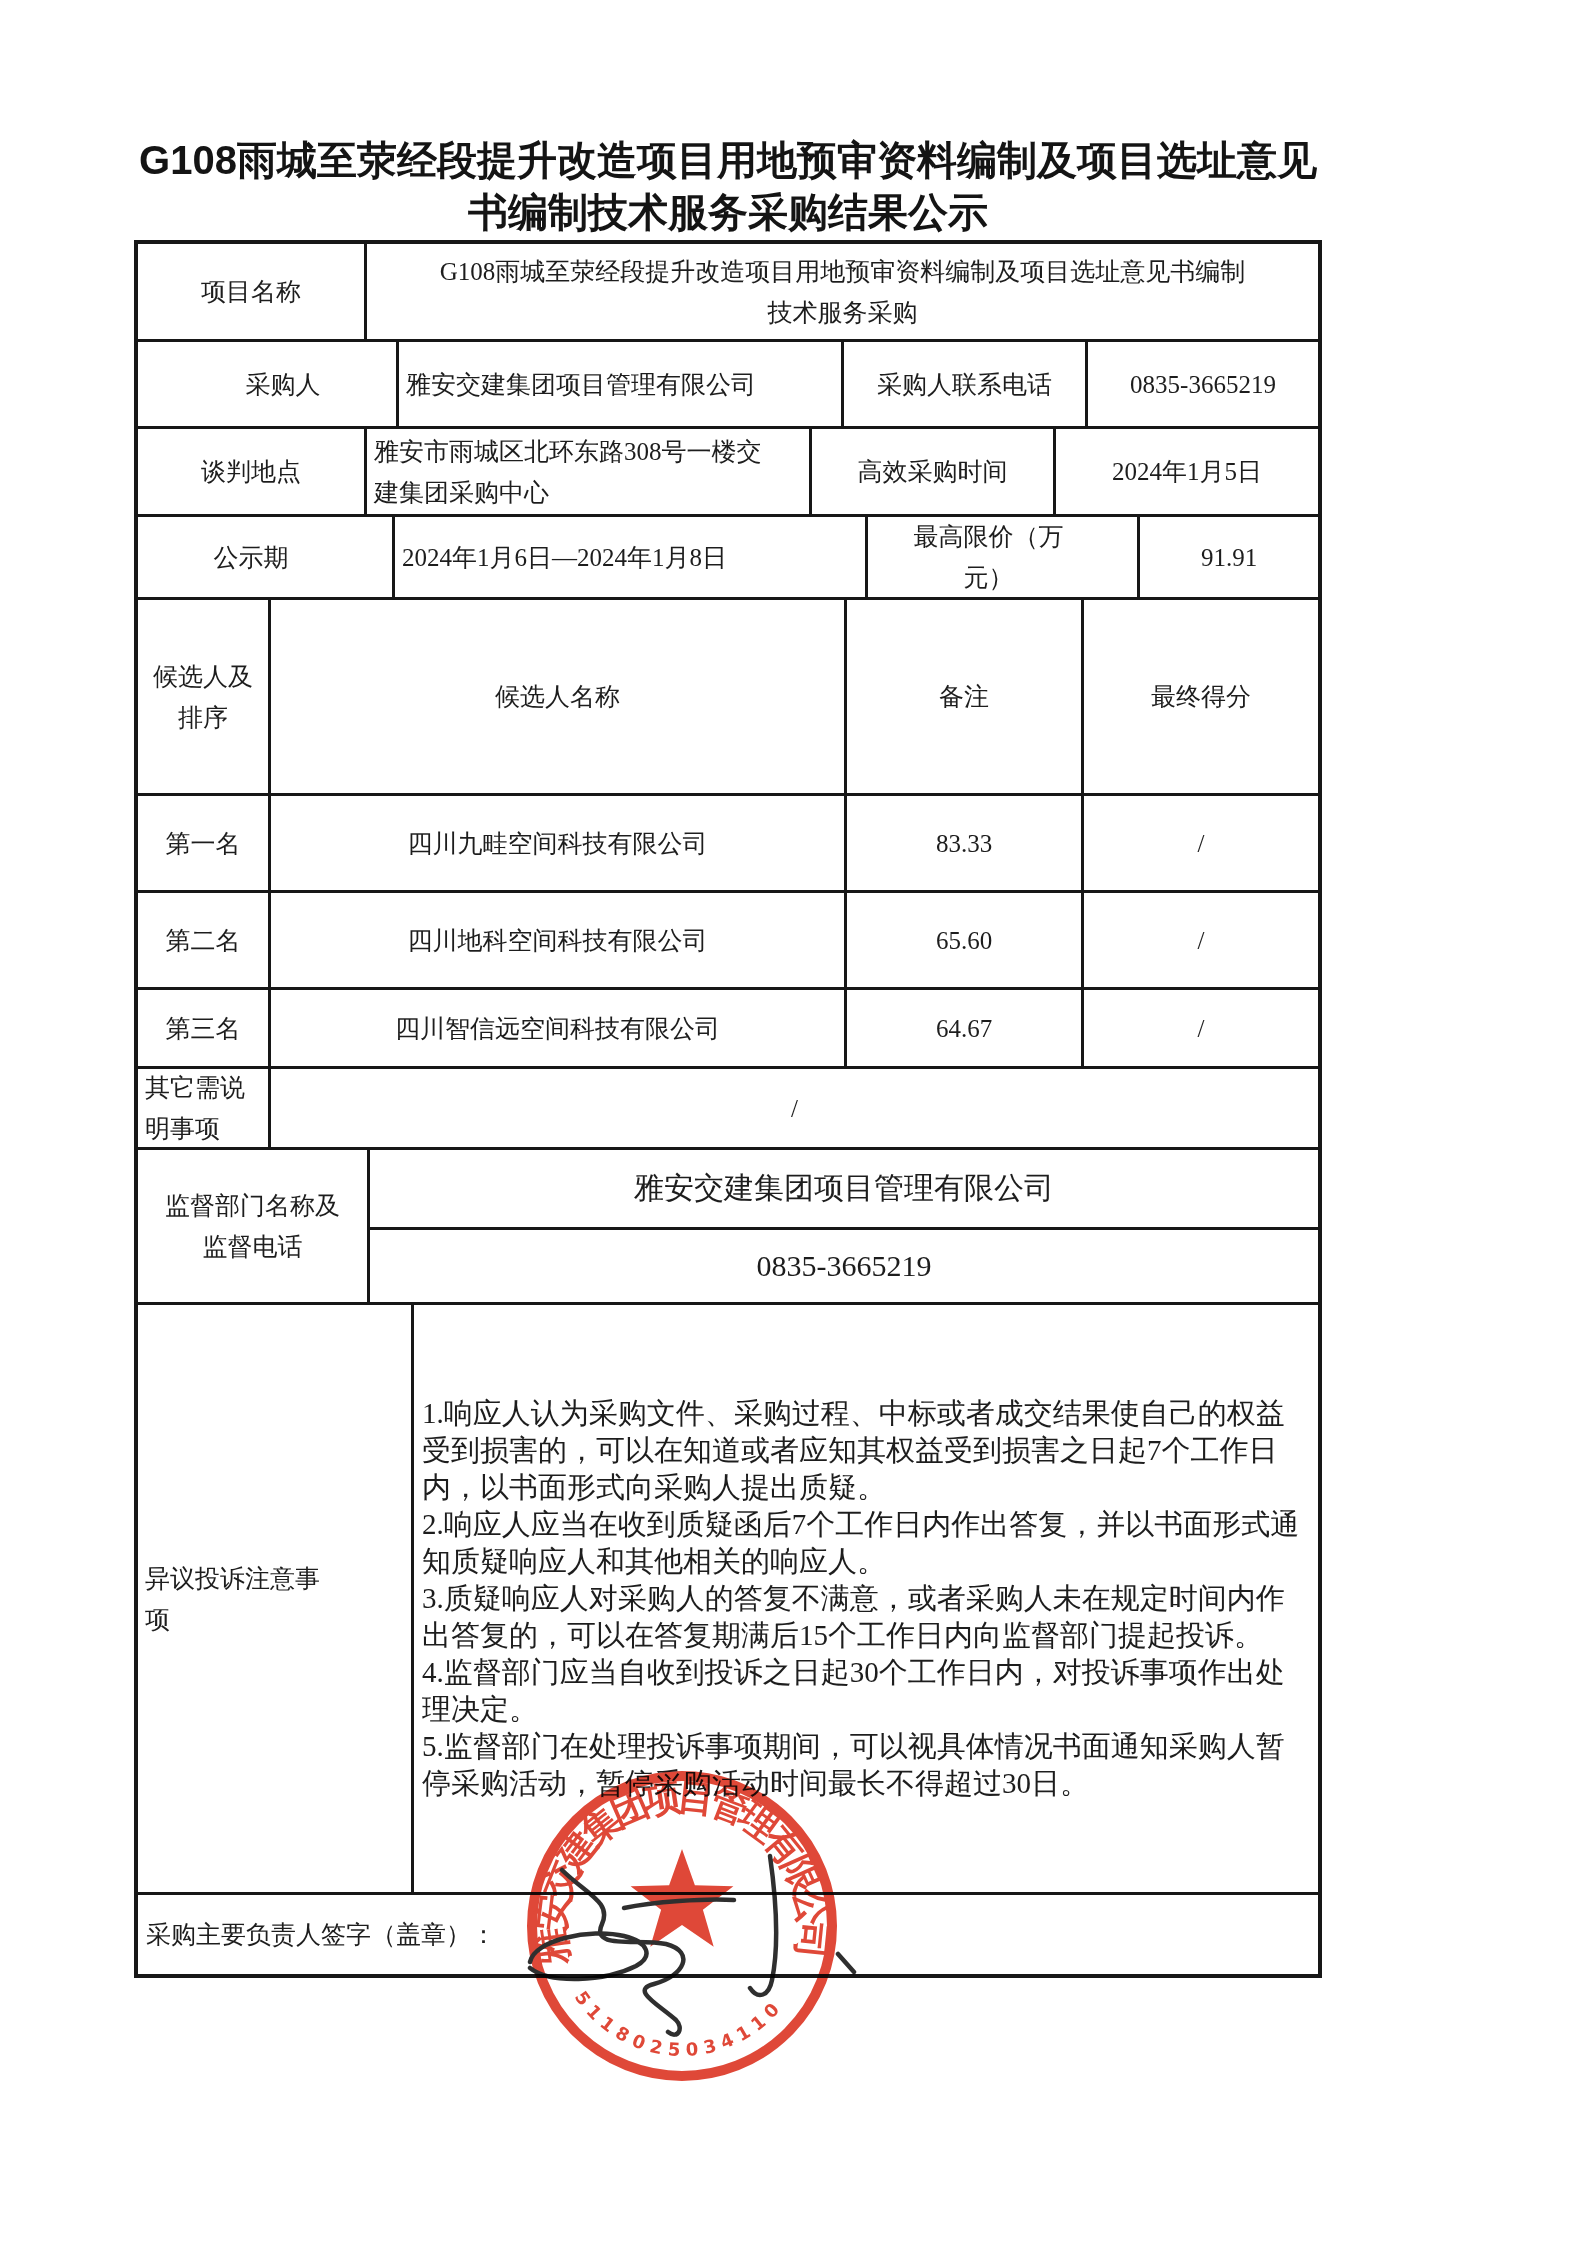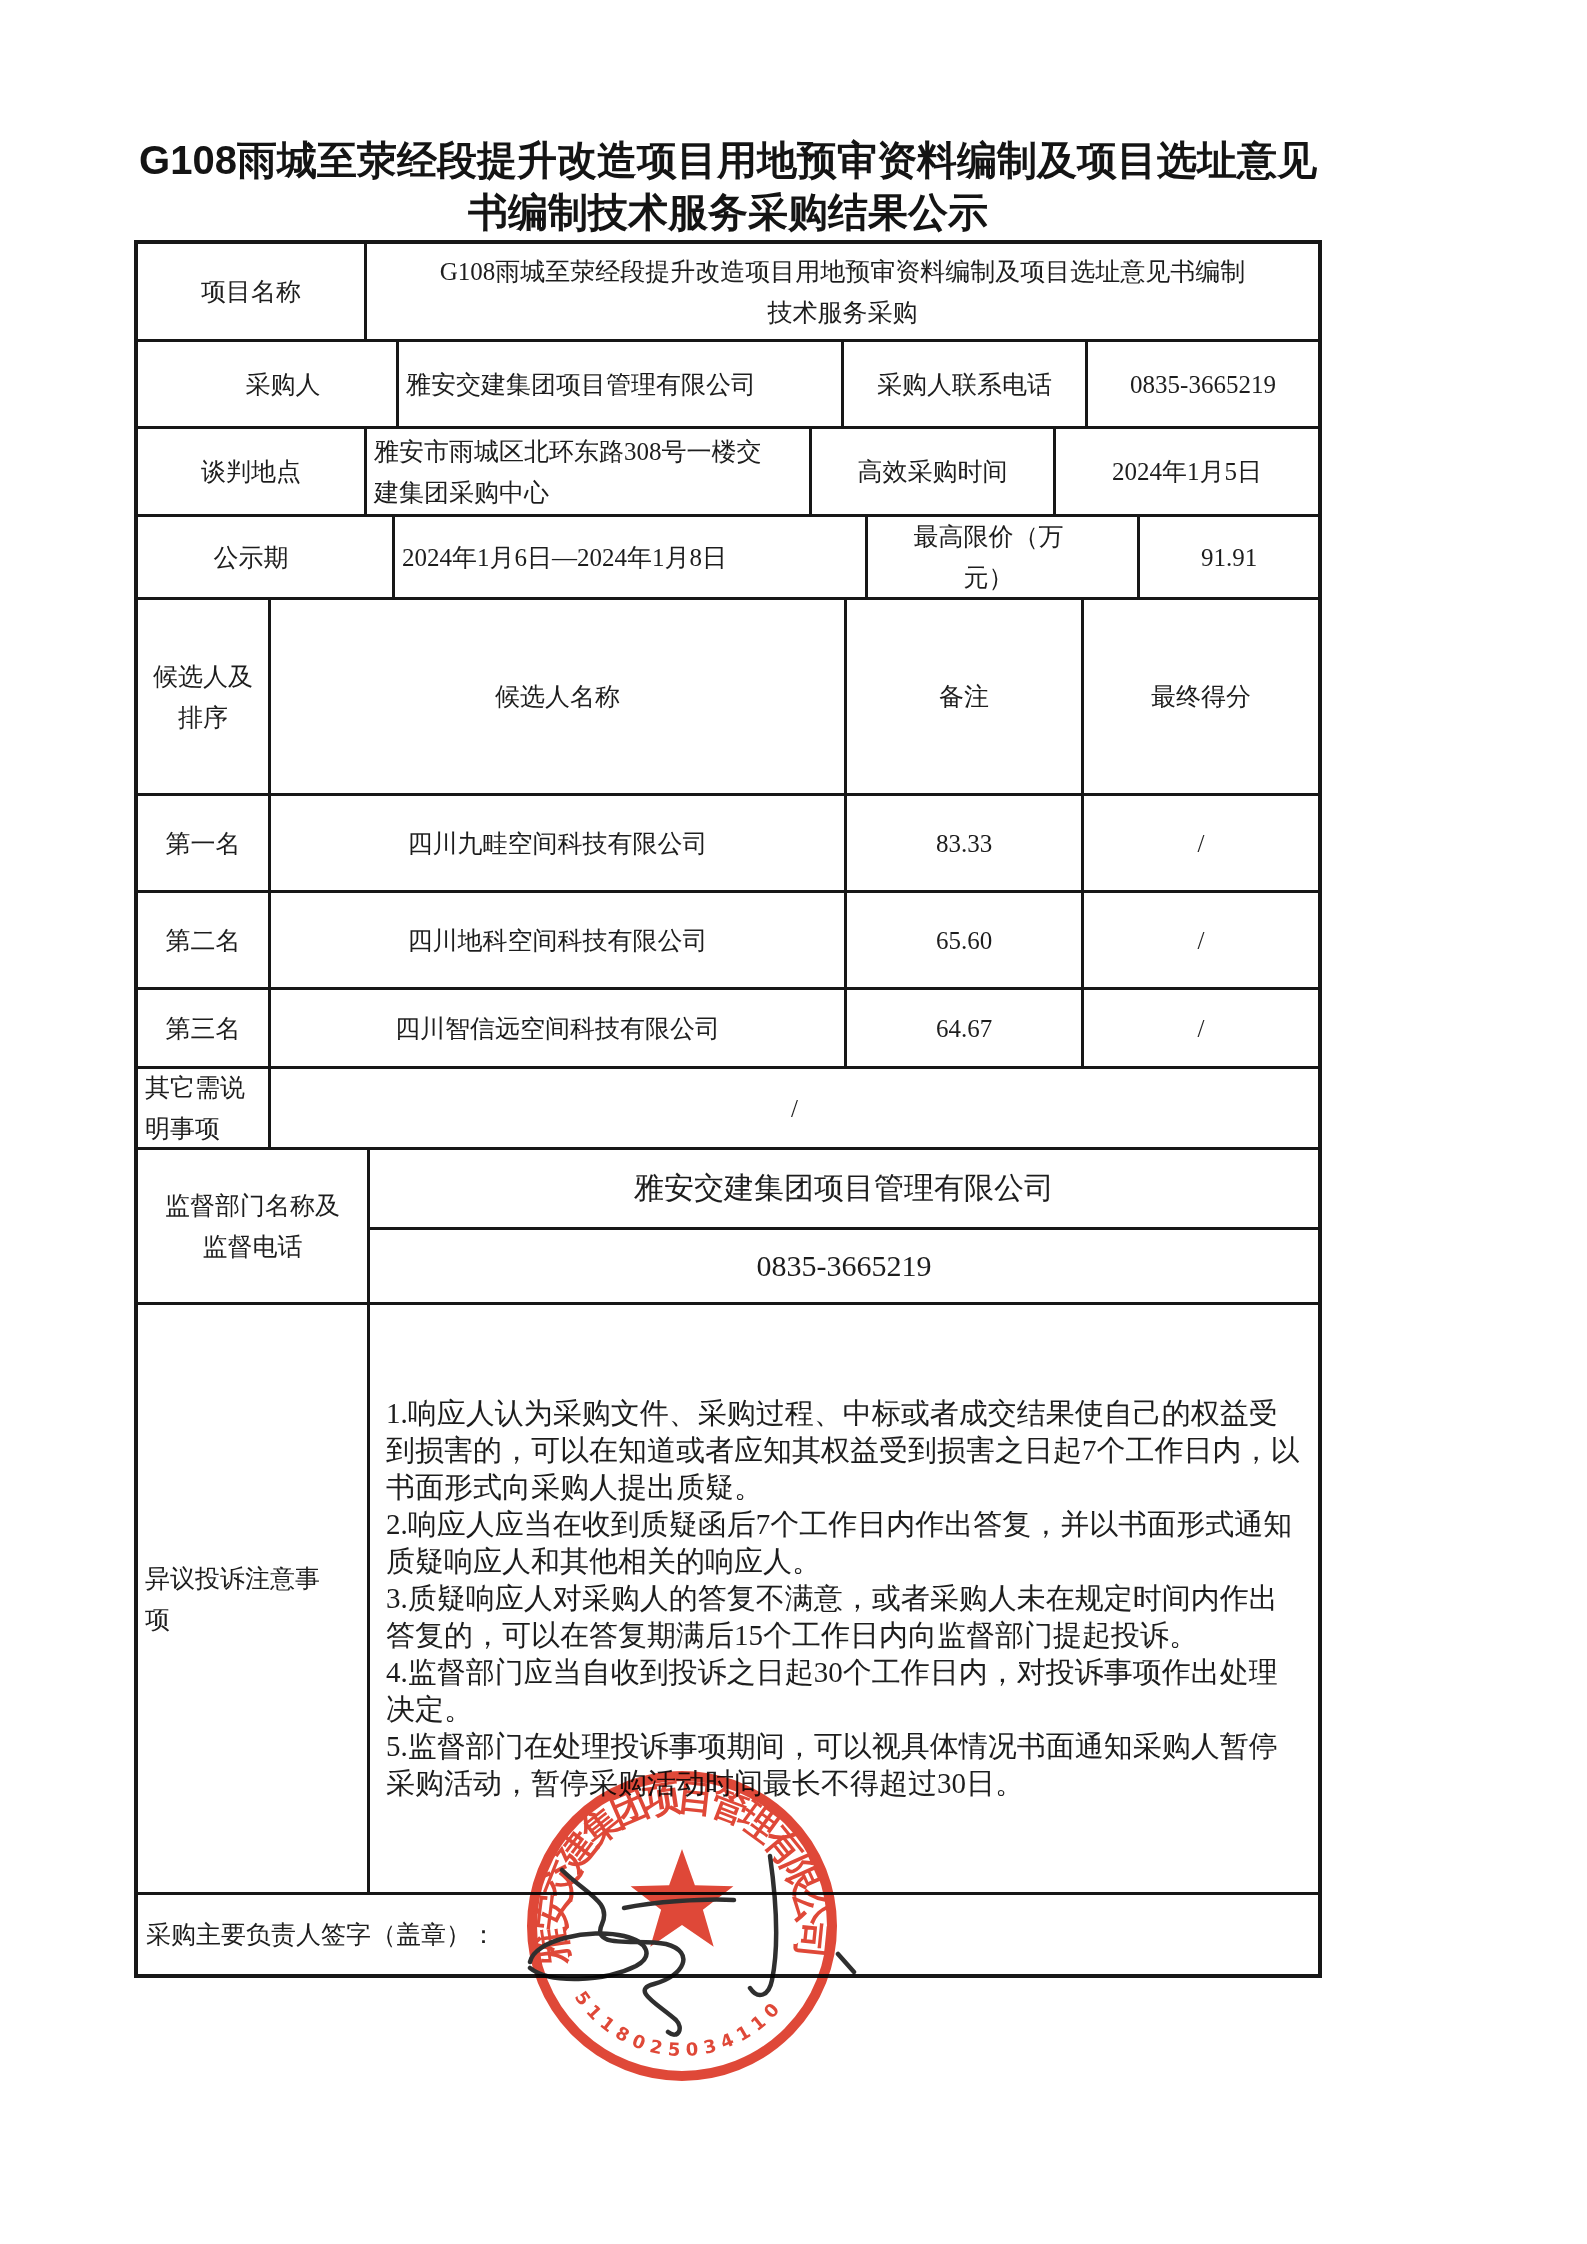--- a/index.html
+++ b/index.html
@@ -43,21 +43,21 @@
   .h-r9{height:81px;} .h-r10{height:155px;} .h-r11{height:590px;} .h-r12{height:82px;}
   .sup-col{flex:1;display:flex;flex-direction:column;box-sizing:border-box;}
   .sup-cell{
     box-sizing:border-box;flex:none;display:flex;align-items:center;justify-content:center;
     font-size:30px;
   }
   .sup-cell.top{height:77px;}
   .sup-cell.bottom{height:75px;border-top:3px solid #171717;}
   .notice-cell{
     box-sizing:border-box;flex:1;display:flex;flex-direction:column;justify-content:center;
-    border-left:3px solid #171717;padding:8px 12px 8px 16px;
+    border-left:3px solid #171717;padding:8px 12px 8px 8px;margin-left:44px;
   }
   .notice-cell p{margin:0;font-size:29px;line-height:37px;text-align:left;word-break:break-all;}
   .sig-row .cell{align-items:flex-start;justify-content:center;text-align:left;padding-left:8px;}
   .stamp-wrap{
     position:absolute;left:500px;top:1756px;width:364px;height:344px;
     mix-blend-mode:multiply;opacity:.93;z-index:5;pointer-events:none;
   }
 </style>
 </head>
 <body>

